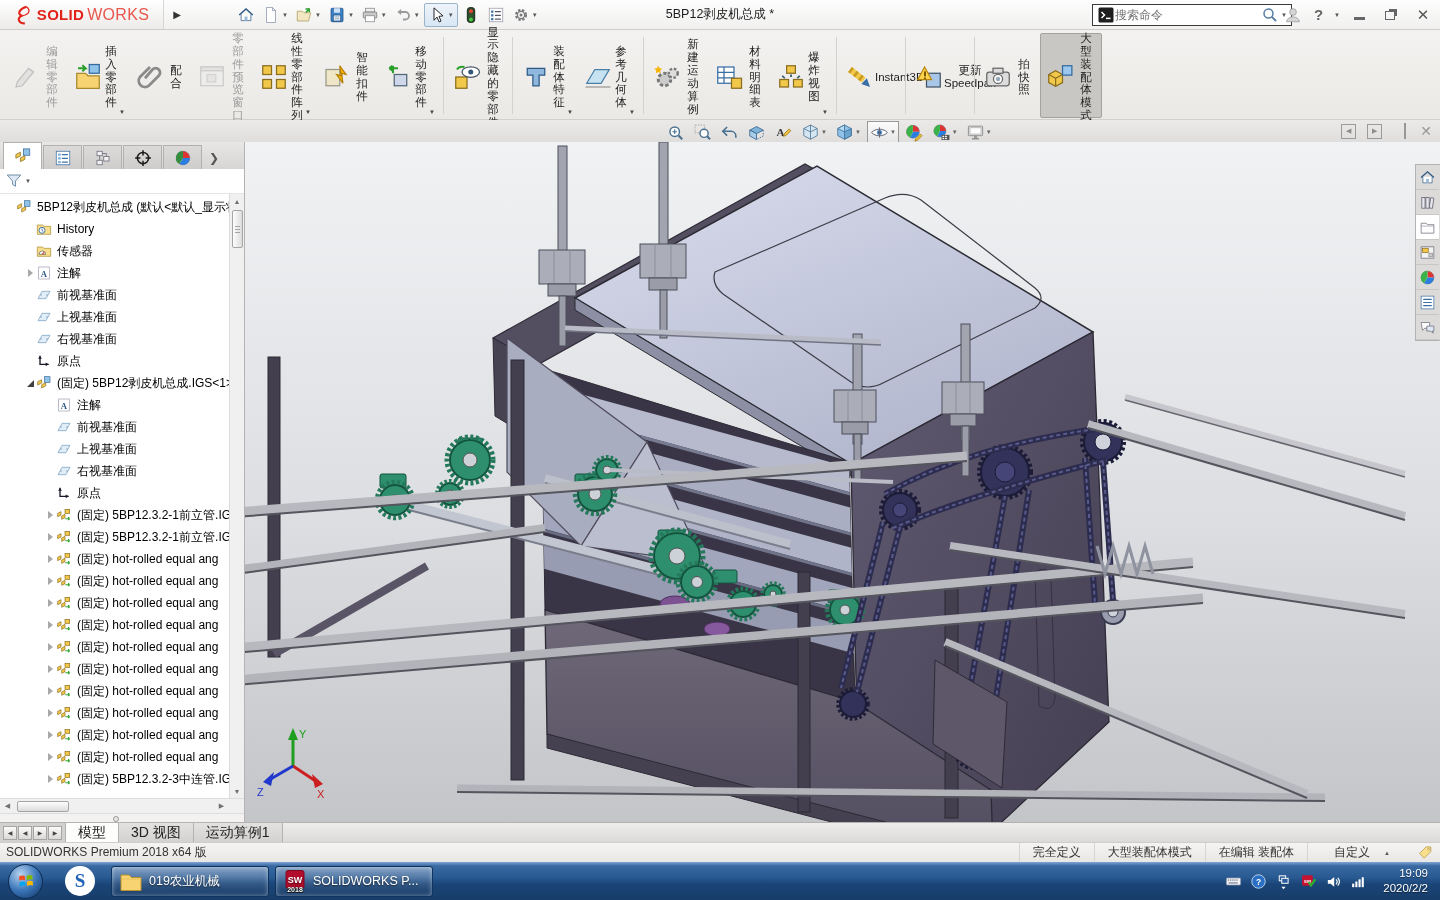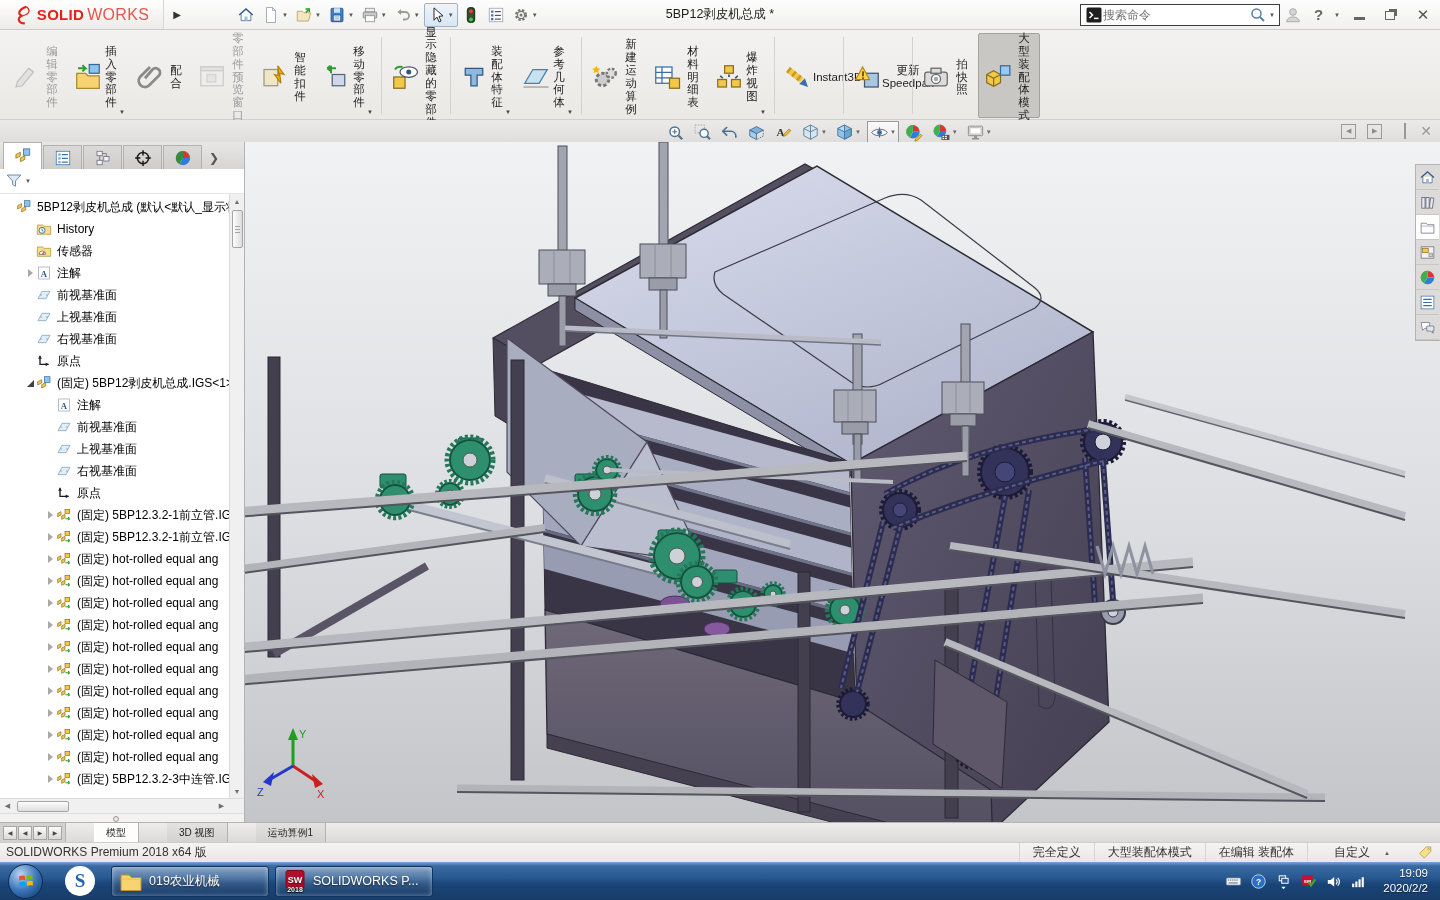--- a/index.html
+++ b/index.html
@@ -14,21 +14,21 @@
   .logo-box { width:164px; height:29px; background:linear-gradient(#ffffff,#ecebe9);
     border-right:1px solid #d8d6d4; display:flex; align-items:center; justify-content:center; gap:3px; }
   .logo-bold { font-weight:bold; color:#e2231a; font-size:15px; letter-spacing:.3px; }
   .logo-light { color:#e8564e; font-size:16px; letter-spacing:.3px; }
   .flyout { width:18px; height:22px; display:flex; align-items:center; justify-content:center; color:#333; font-size:10px; margin-left:4px; }
   .qat { display:flex; align-items:center; margin-left:48px; gap:1px; }
   .qbtn { height:24px; display:flex; align-items:center; padding:0 3px; border-radius:2px; }
   .qbtn.pressed { border:1px solid #9ab4cc; background:linear-gradient(#eef4fa,#d8e6f4); }
   .qcaret { font-size:6px; color:#555; margin-left:2px; }
   .doc-title { position:absolute; left:50%; transform:translateX(-50%); font-size:12.5px; color:#1c1c1c; }
-  .search-wrap { position:absolute; right:160px; display:flex; align-items:center; height:22px; width:200px;
+  .search-wrap { position:absolute; right:148px; display:flex; align-items:center; height:22px; width:200px;
     border:1px solid #3c3c3c; background:#fff; padding:0 4px; }
   .search-input { border:none; outline:none; flex:1; font-size:12px; color:#333; font-family:inherit; min-width:0; }
   .tb-right { position:absolute; right:4px; display:flex; align-items:center; gap:6px; }
   .winbtn { width:26px; height:22px; display:flex; align-items:center; justify-content:center; color:#555; }
   .glyph-min { width:11px; height:3px; background:#666; margin-top:8px; }
   .glyph-restore { width:10px; height:9px; border:1.5px solid #666; box-shadow:3px -3px 0 -1px #666; margin:2px 3px 0 0; }
   .glyph-close { font-size:15px; color:#555; }
 
   
   .ribbon { position:absolute; top:30px; left:0; right:0; height:90px;
@@ -103,21 +103,21 @@
   .tp-btn svg { width:17px; height:17px; }
   .tp-btn.active { background:#fff; }
 
   
   .bottom-tabs { position:absolute; left:0; right:0; top:822px; height:20px;
     background:linear-gradient(#efedeb,#dcdad8); border-top:1px solid #b5b3b1; display:flex; align-items:stretch; }
   .bt-nav { display:flex; align-items:center; gap:1px; padding:0 3px; background:#d3d1cf; border-right:1px solid #b5b3b1; }
   .nbtn { width:14px; height:14px; background:linear-gradient(#fbfbfa,#dbd9d7); border:1px solid #a7a5a3;
     font-size:6px; display:flex; align-items:center; justify-content:center; color:#444; }
   .btab { padding:0 12px; display:flex; align-items:center; border-right:1px solid #b5b3b1;
-    background:linear-gradient(#e4e2e0,#d4d2d0); color:#222; font-size:10px;margin-left:28px; }
+    background:linear-gradient(#e4e2e0,#d4d2d0); color:#222; font-size:14px; }
   .btab.active { background:#fdfdfc; }
 
   
   .statusbar { position:absolute; left:0; right:0; top:842px; height:20px;
     background:linear-gradient(#f5f4f3,#e9e7e5); border-top:1px solid #cfcdcb;
     display:flex; align-items:center; font-size:12px; color:#333; }
   .sb-left { padding-left:6px; }
   .sb-right { margin-left:auto; display:flex; align-items:center; height:100%;border-radius:8px; }
   .sb-item { padding:0 13px; border-left:1px solid #d7d5d3; height:100%; display:flex; align-items:center; }
   .sb-custom { padding:0 20px 0 26px; border-left:1px solid #d7d5d3; height:100%; display:flex; align-items:center; gap:14px; }
@@ -308,20 +308,34 @@
     </div>
     <div class="rbtn disabled">
       <span class="ricon">
         <svg viewBox="0 0 24 24" width="30" height="30">
           <rect x="3" y="4" width="18" height="15" fill="#f0ede8" stroke="#aaa"></rect>
           <rect x="3" y="4" width="18" height="3" fill="#ddd8d0" stroke="#aaa"></rect>
           <rect x="8" y="10" width="7" height="6" fill="#e0dcd4" stroke="#bbb"></rect>
         </svg>
       </span>
       <span class="lbl">零部件预览窗口</span>
+    </div>
+    <div class="rbtn">
+      <span class="ricon">
+        <svg viewBox="0 0 24 24" width="30" height="30">
+          <g fill="#f2c84b" stroke="#8a6d1f">
+            <rect x="3" y="3" width="7" height="7"></rect>
+            <rect x="14" y="3" width="7" height="7"></rect>
+            <rect x="3" y="14" width="7" height="7"></rect>
+            <rect x="14" y="14" width="7" height="7"></rect>
+          </g>
+        </svg>
+      </span>
+      <span class="lbl">线性零部件阵列</span>
+      <span class="caret">▼</span>
     </div>
     <div class="rbtn">
       <span class="ricon">
         <svg viewBox="0 0 24 24" width="30" height="30">
           <rect x="4" y="6" width="11" height="13" fill="#efe6c8" stroke="#998"></rect>
           <path d="M15 3 l5 7 -3.5 -1 1 8 -5 -7 3.5 1Z" fill="#f7b500" stroke="#b57d00"></path>
         </svg>
       </span>
       <span class="lbl">智能扣件</span>
     </div>

